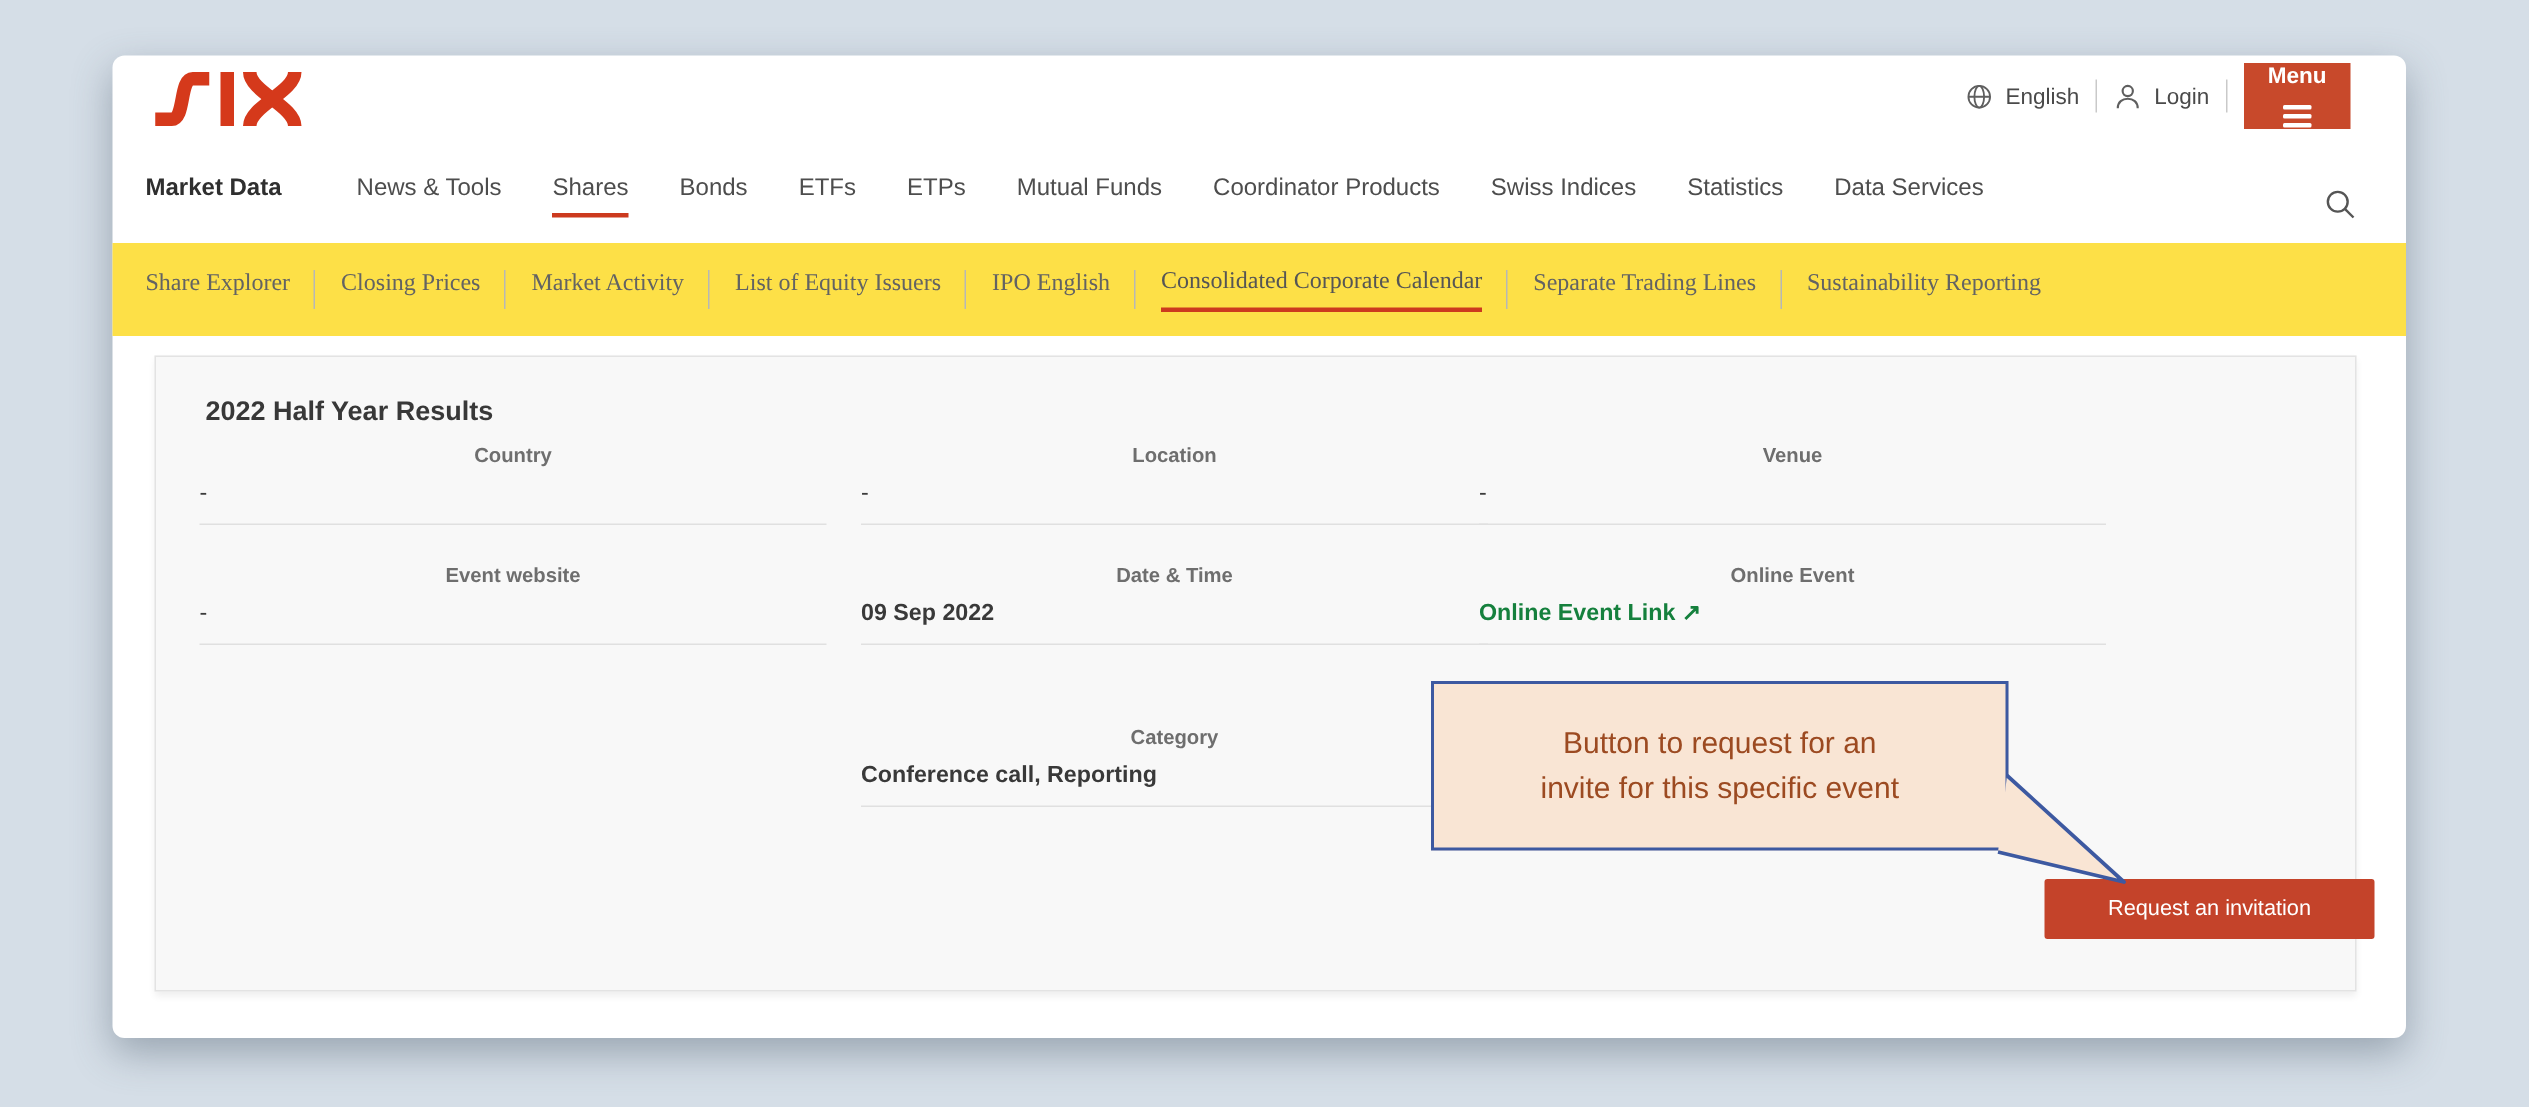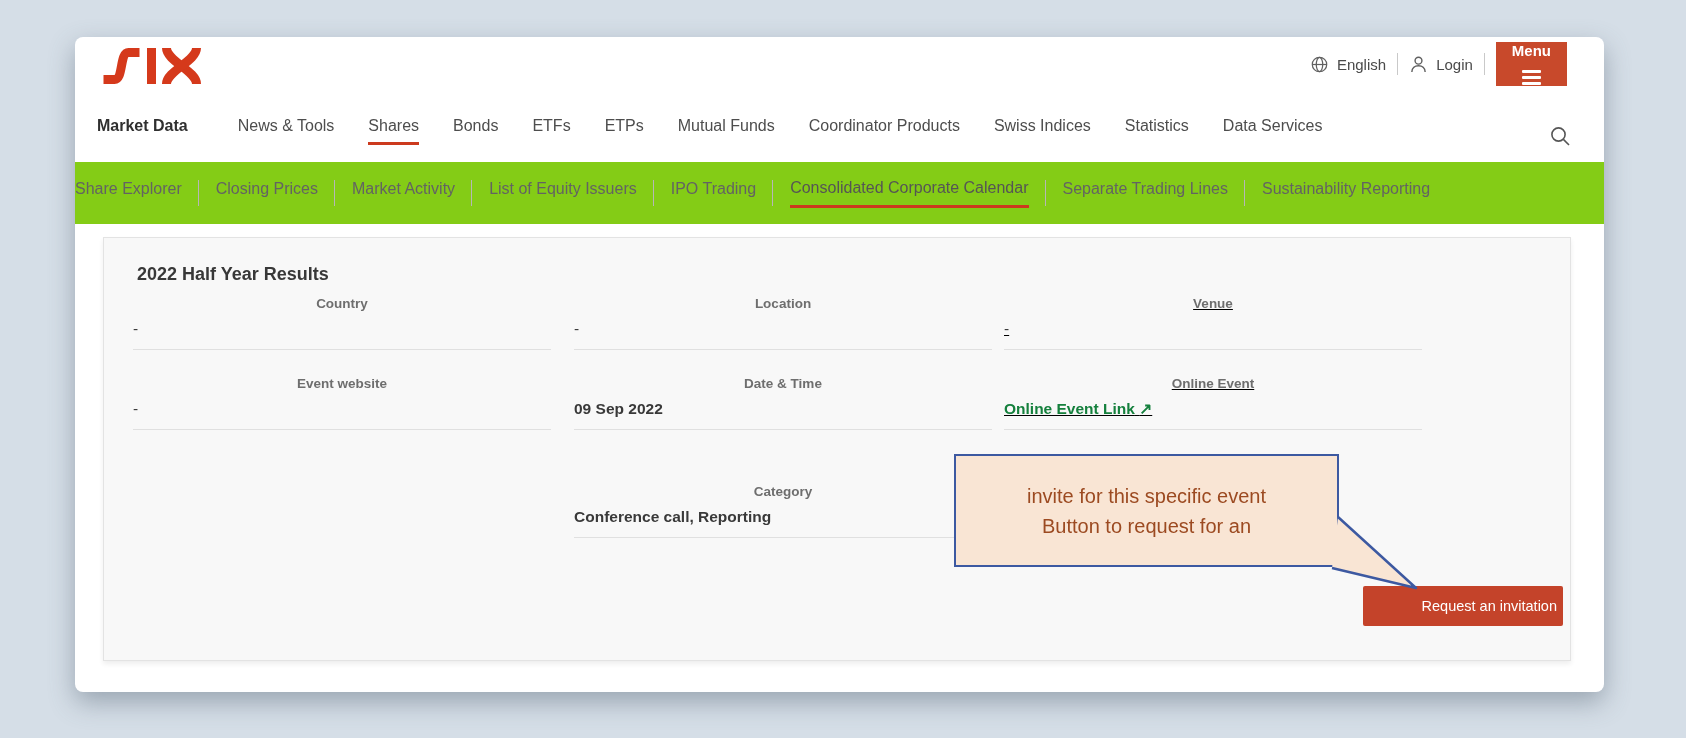--- a/index.html
+++ b/index.html
@@ -21,56 +21,56 @@
 
   
   .main-nav{position:absolute;left:22px;top:80px;display:flex;align-items:flex-start;gap:34px;
             font-size:16px;color:#4d4d4d;}
   .nav-item{padding-bottom:7px;cursor:pointer;white-space:nowrap;}
   .nav-primary{font-weight:bold;color:#2f2f2f;margin-right:16px;}
   .nav-active{border-bottom:3px solid #cc3a1e;}
   .search-btn{position:absolute;right:33px;top:88px;width:22px;height:22px;cursor:pointer;}
 
   
-  .subnav{position:absolute;left:0;top:125px;width:100%;height:62px;background:#84cc16;
-          display:flex;align-items:center;box-sizing:border-box;
-          font-size:16px;color:#636363;}
+  .subnav{position:absolute;left:0;top:125px;width:100%;height:62px;background:#fde047;
+          display:flex;align-items:center;padding-left:22px;box-sizing:border-box;
+          font-size:16px;color:#636363;font-family:Liberation Serif, serif;}
   .subnav-item{position:relative;padding:0 17px;cursor:pointer;white-space:nowrap;}
   .subnav-item:first-child{padding-left:0;}
   .subnav-item:not(:last-child)::after{content:"";position:absolute;right:0;top:50%;
           transform:translateY(-50%);width:1px;height:26px;background:#b7b7b7;}
   .subnav-label{display:inline-block;padding-bottom:8px;}
   .subnav-item.active .subnav-label{border-bottom:3px solid #cc3a1e;color:#555555;}
 
   
   .panel{position:absolute;left:28px;top:200px;width:1468px;height:424px;background:#f8f8f8;
          border:1px solid #e3e3e3;box-sizing:border-box;box-shadow:0 3px 5px rgba(0,0,0,.07);}
   .event-title{position:absolute;left:29px;top:22px;margin:4px;font-size:18px;color:#383838;}
   .col{position:absolute;top:52px;width:418px;}
-  .col1{left:29px;} .col2{left:470px;} .col3{left:900px;text-decoration:underline;}
+  .col1{left:29px;} .col2{left:470px;} .col3{left:882px;}
   .field{padding:6px 0 10px;border-bottom:1px solid #e0e0e0;}
   .field + .field{margin-top:20px;}
   .field-category{margin-top:48px !important;}
   .flabel{font-size:13.5px;font-weight:bold;color:#6e6e6e;margin-bottom:8px;line-height:15px;text-align:center;}
   .fvalue{font-size:15.5px;color:#3c3c3c;line-height:20px;}
   .fvalue + .fvalue{margin-top:9px;}
   .fvalue.bold{font-weight:bold;color:#393939;}
   .fvalue.link{font-weight:bold;color:#15803d;cursor:pointer;}
 
   
   .callout{position:absolute;left:850px;top:216px;width:385px;height:113px;box-sizing:border-box;
            background:#f9e5d4;border:2px solid #3d59a1;z-index:3;
            display:flex;flex-direction:column;justify-content:center;align-items:center;
            font-size:20px;line-height:30px;color:#9c4a21;text-align:center;}
   .tail-svg{position:absolute;left:0;top:0;width:1468px;height:424px;z-index:4;pointer-events:none;}
 
   
-  .cta{position:absolute;left:1259px;top:348px;width:200px;height:40px;background:#c4432a;
+  .cta{position:absolute;left:1259px;top:348px;width:220px;height:40px;background:#c4432a;
        color:#ffffff;font-size:14.5px;border:none;border-radius:2px;cursor:pointer;z-index:2;
-       font-family:"Liberation Sans",sans-serif;text-align:right;}
+       font-family:"Liberation Sans",sans-serif;}
 </style>
 </head>
 <body>
 
 <div class="page">
   <div class="card">
 
     <div class="logo">
       <svg viewBox="0 0 105 36" width="106" height="36">
         <g stroke="#d5391b" stroke-width="9" fill="none">
@@ -134,21 +134,21 @@
           <line x1="14.4" y1="14.4" x2="20" y2="20"></line>
         </g>
       </svg>
     </span>
 
     <nav class="subnav">
       <span class="subnav-item"><span class="subnav-label">Share Explorer</span></span>
       <span class="subnav-item"><span class="subnav-label">Closing Prices</span></span>
       <span class="subnav-item"><span class="subnav-label">Market Activity</span></span>
       <span class="subnav-item"><span class="subnav-label">List of Equity Issuers</span></span>
-      <span class="subnav-item"><span class="subnav-label">IPO Trading</span></span>
+      <span class="subnav-item"><span class="subnav-label">IPO English</span></span>
       <span class="subnav-item active"><span class="subnav-label">Consolidated Corporate Calendar</span></span>
       <span class="subnav-item"><span class="subnav-label">Separate Trading Lines</span></span>
       <span class="subnav-item"><span class="subnav-label">Sustainability Reporting</span></span>
     </nav>
 
     <section class="panel">
       <h2 class="event-title">2022 Half Year Results</h2>
 
       <div class="col col1">
         <div class="field">
@@ -184,22 +184,22 @@
         <div class="field">
           <div class="flabel">Online Event</div>
           <div class="fvalue link">
             <span>Online Event Link</span>
             <span>↗</span>
           </div>
         </div>
       </div>
 
       <div class="callout">
+        <div>Button to request for an</div>
         <div>invite for this specific event</div>
-        <div>Button to request for an</div>
       </div>
       <svg class="tail-svg" viewBox="0 0 1468 424">
         <path d="M1234,279 L1312,350 L1228,330" fill="#f9e5d4" stroke="#3d59a1" stroke-width="2.5" stroke-linejoin="round"></path>
       </svg>
 
       <button class="cta">Request an invitation</button>
     </section>
 
   </div>
 </div>

